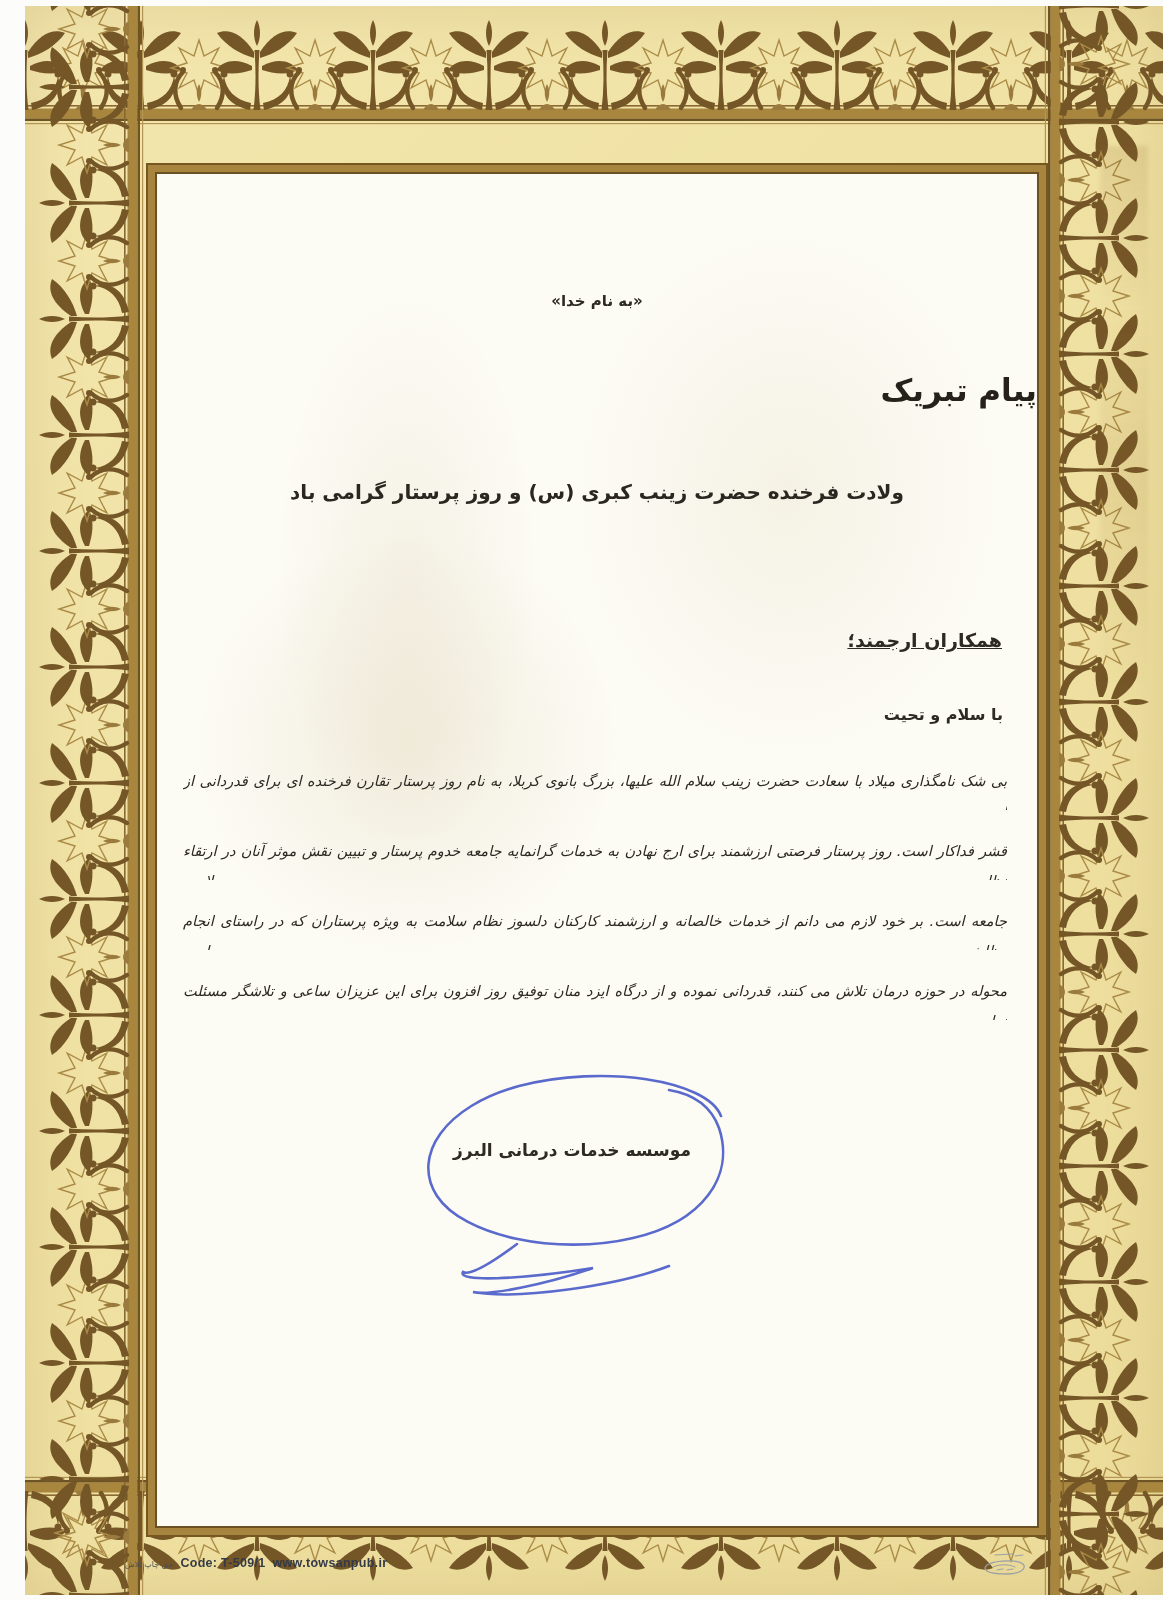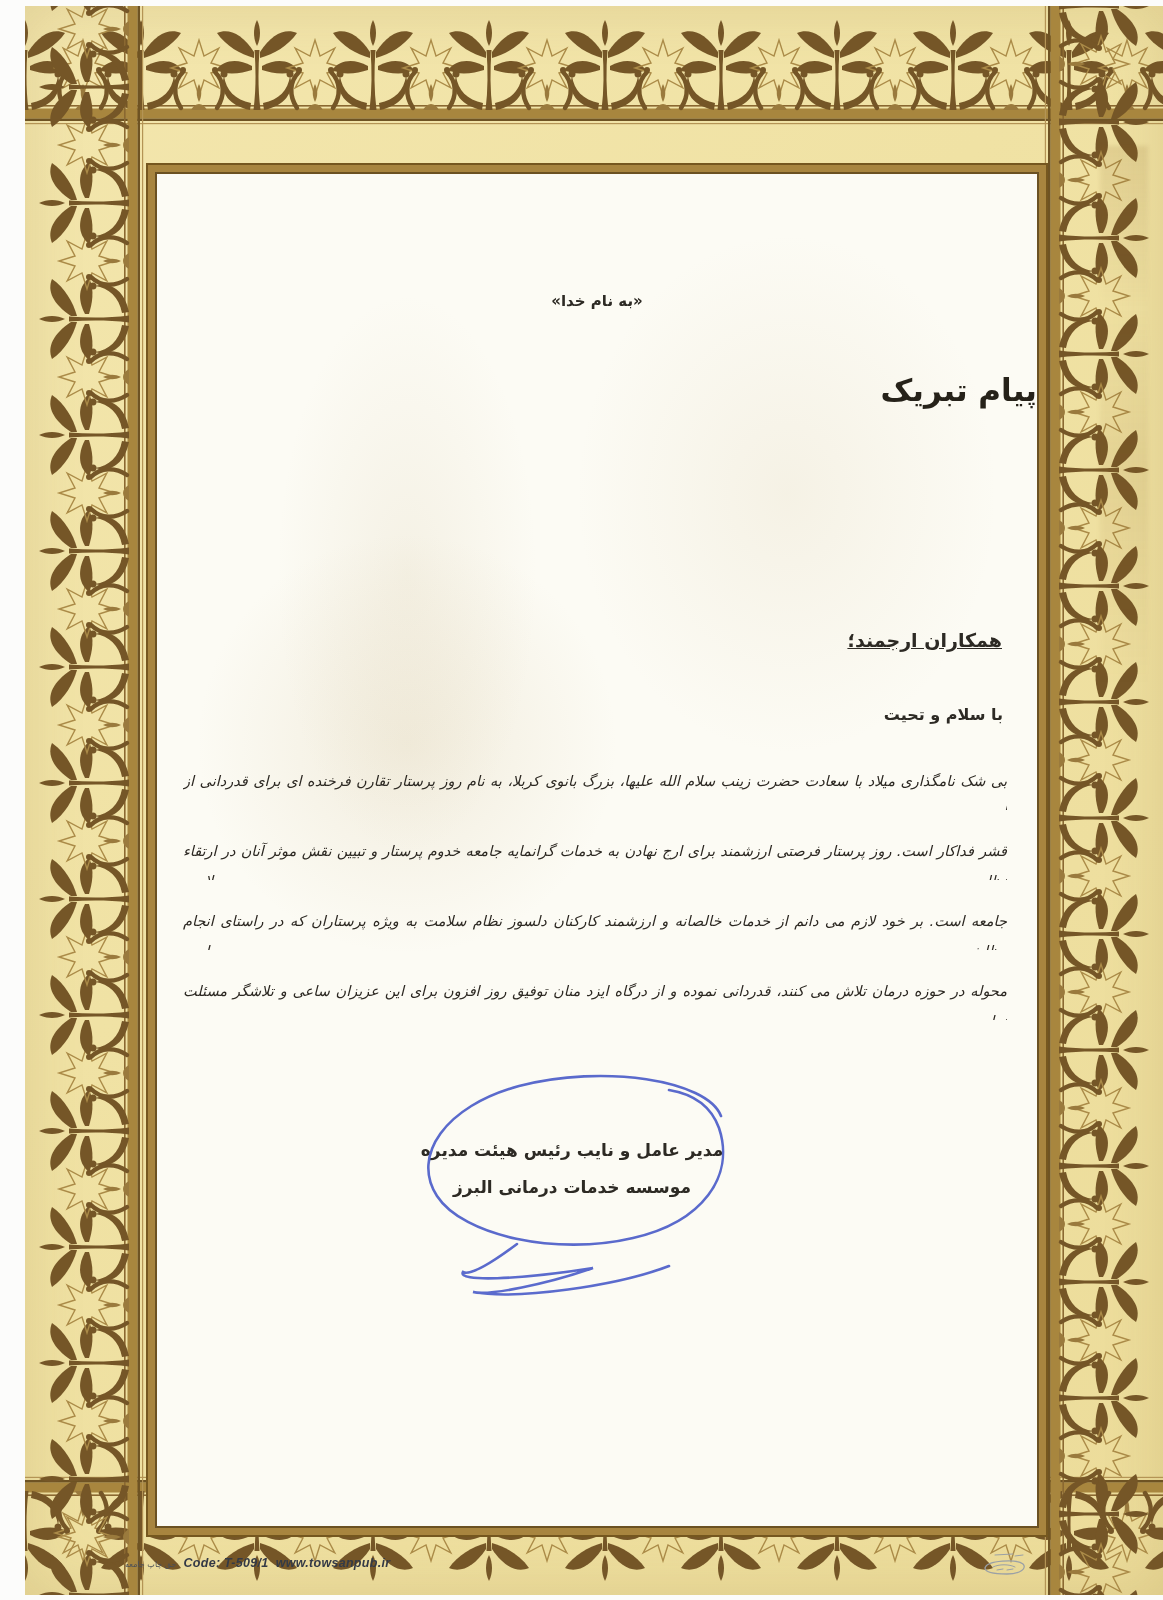--- a/index.html
+++ b/index.html
@@ -48,21 +48,21 @@
   .bl0{top:592px;} .bl1{top:662px;} .bl2{top:732px;} .bl3{top:802px;}
   .sig-block{position:absolute;left:250px;top:958px;width:330px;text-align:center;
     font-size:17px;font-weight:bold;line-height:37px;color:#28241d;}
   .sig-svg{position:absolute;left:240px;top:898px;pointer-events:none;}
   .footer-left{
     position:absolute;left:100px;top:1550px;display:flex;align-items:baseline;gap:7px;
     color:#343a46;
   }
   .footer-copy{font-size:8px;direction:rtl;color:#4a4f58;}
   .footer-code,.footer-site{font-size:12.5px;font-weight:bold;letter-spacing:.3px;
-    font-family:"Liberation Sans","DejaVu Sans",sans-serif;font-style:italic;}
+    font-family:"Liberation Sans","DejaVu Sans",sans-serif;}
   .publisher{position:absolute;left:948px;top:1542px;}
 </style>
 </head>
 <body>
 
 <div class="paper">
 
   <svg class="border-svg" width="1138" height="1589" viewBox="0 0 1138 1589">
     <defs>
       <g id="unit">
@@ -118,43 +118,43 @@
 
   <div class="scan-streak"></div>
 
   <div class="content">
     <div class="wm wm1"></div>
     <div class="wm wm2"></div>
     <div class="wm wm3"></div>
 
     <div class="fa bismillah">«به نام خدا»</div>
     <div class="fa doc-title">پیام تبریک</div>
+    <div class="fa doc-subtitle">ولادت فرخنده حضرت زینب کبری (س) و روز پرستار گرامی باد</div>
     <div class="fa salutation">همکاران ارجمند؛</div>
     <div class="fa greeting">با سلام و تحیت</div>
 
     <div class="fa body-line bl0">بی شک نامگذاری میلاد با سعادت حضرت زینب سلام الله علیها، بزرگ بانوی کربلا، به نام روز پرستار تقارن فرخنده ای برای قدردانی از این</div>
     <div class="fa body-line bl1">قشر فداکار است. روز پرستار فرصتی ارزشمند برای ارج نهادن به خدمات گرانمایه جامعه خدوم پرستار و تبیین نقش موثر آنان در ارتقاء نظام سلامت</div>
     <div class="fa body-line bl2">جامعه است. بر خود لازم می دانم از خدمات خالصانه و ارزشمند کارکنان دلسوز نظام سلامت به ویژه پرستاران که در راستای انجام وظایف و امور</div>
     <div class="fa body-line bl3">محوله در حوزه درمان تلاش می کنند، قدردانی نموده و از درگاه ایزد منان توفیق روز افزون برای این عزیزان ساعی و تلاشگر مسئلت نمایم .</div>
 
     <div class="sig-block">
-      <div class="fa">مدیر عامل و نایب رئیس هیئت مدیره</div>
       <div class="fa">موسسه خدمات درمانی البرز</div>
     </div>
 
     <svg class="sig-svg" width="340" height="230" viewBox="0 0 340 230">
       <g fill="none" stroke="#4d5ec9" stroke-width="2.6" stroke-linecap="round" opacity="0.92">
         <path d="M324,44 C310,8 206,-8 122,14 C48,34 14,84 40,124 C66,164 160,184 236,166 C306,150 338,104 322,56 C314,34 296,22 272,18"></path>
         <path d="M120,172 C96,190 74,204 66,200 C60,210 120,208 196,196 C150,212 92,224 76,220 C120,228 220,214 272,194"></path>
       </g>
     </svg>
   </div>
 
   <div class="footer-left">
-    <span class="footer-copy">حق چاپ جامعه</span>
+    <span class="footer-copy">حق چاپ تلاش</span>
     <span class="footer-code">Code: T-509/1</span>
     <span class="footer-site">www.towsanpub.ir</span>
   </div>
 
   <div class="publisher">
     <svg width="58" height="34" viewBox="0 0 58 34">
       <g stroke="#9aa0a6" fill="none" stroke-width="1.3" stroke-linecap="round">
         <path d="M22,7 L40,6" stroke-width="1"></path>
         <path d="M42,8 L50,7" stroke-width="1"></path>
         <path d="M12,20 C14,12 44,11 50,16 C54,20 48,26 34,26 C22,26 12,25 12,20 Z"></path>

